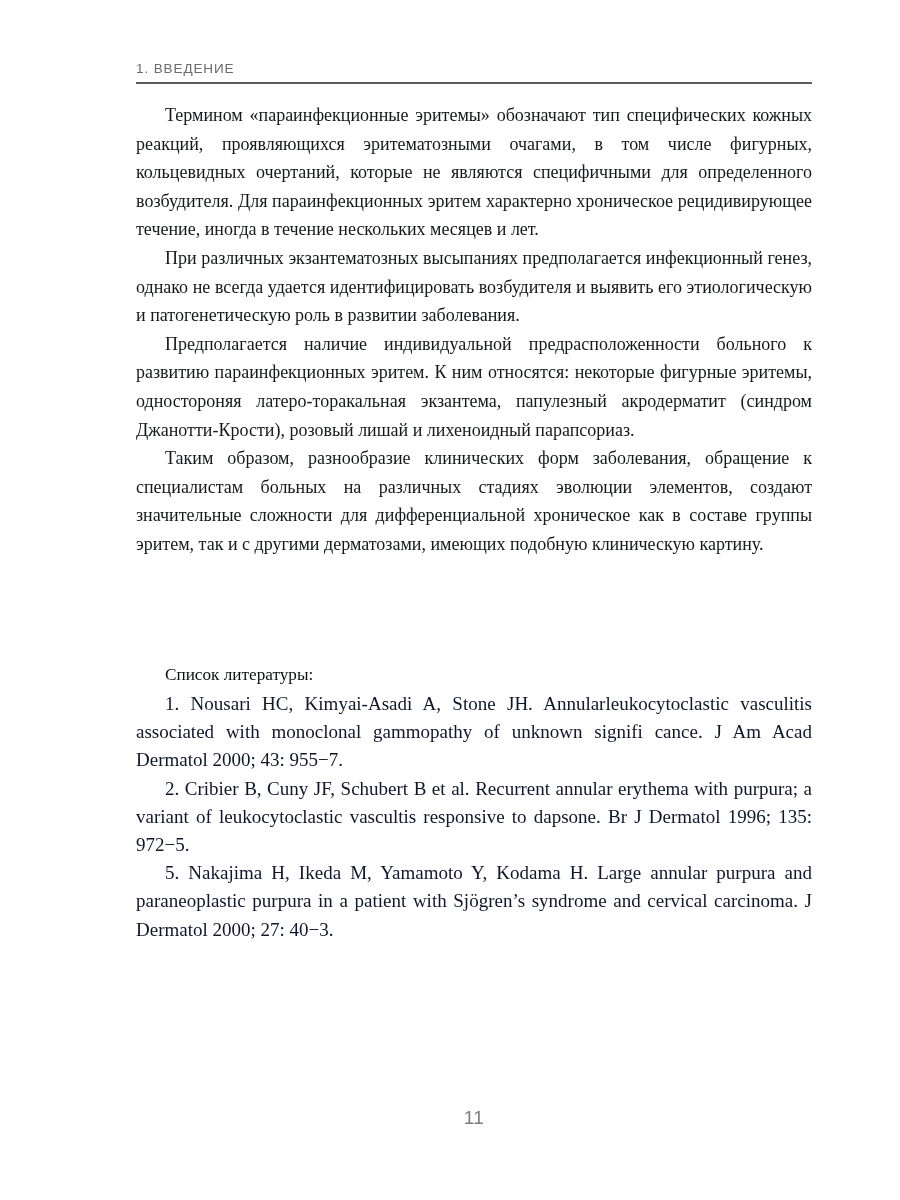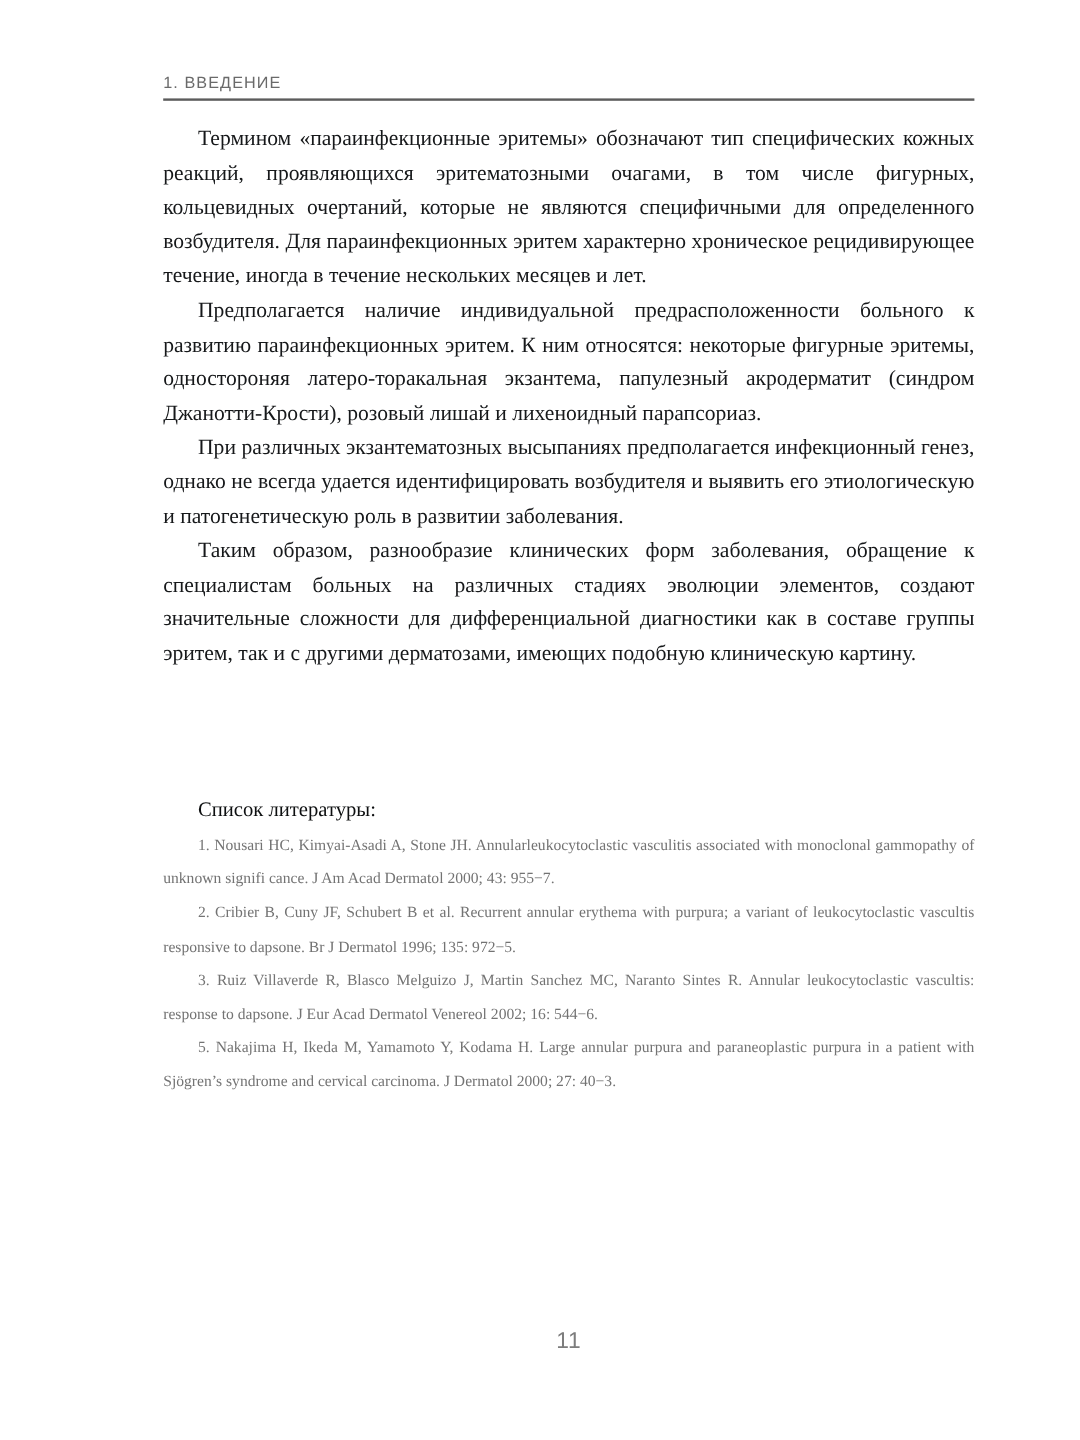--- a/index.html
+++ b/index.html
@@ -77,26 +77,26 @@
   .refs-title {
     margin: 0 0 1px 0;
     font-size: 17.2px;
     line-height: 28px;
     font-weight: normal;
     text-indent: 29px;
     color: #0d0f10;
   }
   p.ref {
     margin: 0;
-    font-size: 13px;
+    font-size: 19px;
     line-height: 28.2px;
     text-align: justify;
     text-justify: inter-word;
     text-indent: 29px;
-    color: #737373;
+    color: #0f172a;
   }
 
   
   .folio {
     position: absolute;
     left: 0;
     top: 1107px;
     width: 900px;
     text-align: center;
     font-family: "Liberation Sans", "DejaVu Sans", sans-serif;
@@ -111,28 +111,27 @@
 
 <div class="page">
 
   <div class="running-head">
     <div class="running-head-text">1. ВВЕДЕНИЕ</div>
     <div class="head-rule"></div>
   </div>
 
   <div class="body-block">
     <p class="para">Термином «параинфекционные эритемы» обозначают тип специфических кожных реакций, проявляющихся эритематозными очагами, в том числе фигурных, кольцевидных очертаний, которые не являются специфичными для определенного возбудителя. Для параинфекционных эритем характерно хроническое рецидивирующее течение, иногда в течение нескольких месяцев и лет.</p>
+    <p class="para">При различных экзантематозных высыпаниях предполагается инфекционный генез, однако не всегда удается идентифицировать возбудителя и выявить его этиологическую и патогенетическую роль в развитии заболевания.</p>
     <p class="para">Предполагается наличие индивидуальной предрасположенности больного к развитию параинфекционных эритем. К ним  относятся: некоторые фигурные эритемы, одностороняя латеро-торакальная экзантема, папулезный акродерматит (синдром Джанотти-Крости), розовый лишай и  лихеноидный парапсориаз.</p>
-    <p class="para">При различных экзантематозных высыпаниях предполагается инфекционный генез, однако не всегда удается идентифицировать возбудителя и выявить его этиологическую и патогенетическую роль в развитии заболевания.</p>
-    <p class="para">Таким образом, разнообразие клинических форм заболевания, обращение к специалистам  больных на различных стадиях эволюции элементов, создают значительные сложности для дифференциальной диагностики как в составе группы эритем, так и с другими дерматозами, имеющих подобную клиническую картину.</p>
+    <p class="para">Таким образом, разнообразие клинических форм заболевания, обращение к специалистам  больных на различных стадиях эволюции элементов, создают значительные сложности для дифференциальной хроническое как в составе группы эритем, так и с другими дерматозами, имеющих подобную клиническую картину.</p>
   </div>
 
   <div class="refs-block">
     <p class="refs-title">Список литературы:</p>
     <p class="ref">1. Nousari HC, Kimyai-Asadi A, Stone JH. Annularleukocytoclastic vasculitis associated with monoclonal gammopathy of unknown signifi cance. J Am Acad Dermatol 2000; 43: 955−7.</p>
     <p class="ref">2. Cribier B, Cuny JF, Schubert B et al. Recurrent annular erythema with purpura; a variant of leukocytoclastic vascultis responsive to dapsone. Br J Dermatol 1996; 135: 972−5.</p>
-    <p class="ref">3. Ruiz Villaverde R, Blasco Melguizo J, Martin Sanchez MC, Naranto Sintes R. Annular leukocytoclastic vascultis: response to dapsone. J Eur Acad Dermatol Venereol 2002; 16: 544−6.</p>
     <p class="ref">5. Nakajima H, Ikeda M, Yamamoto Y, Kodama H. Large annular purpura and paraneoplastic purpura in a patient with Sjögren’s syndrome and cervical carcinoma. J Dermatol 2000; 27: 40−3.</p>
   </div>
 
   <div class="folio">11</div>
 
 </div>
 
 </body></html>

